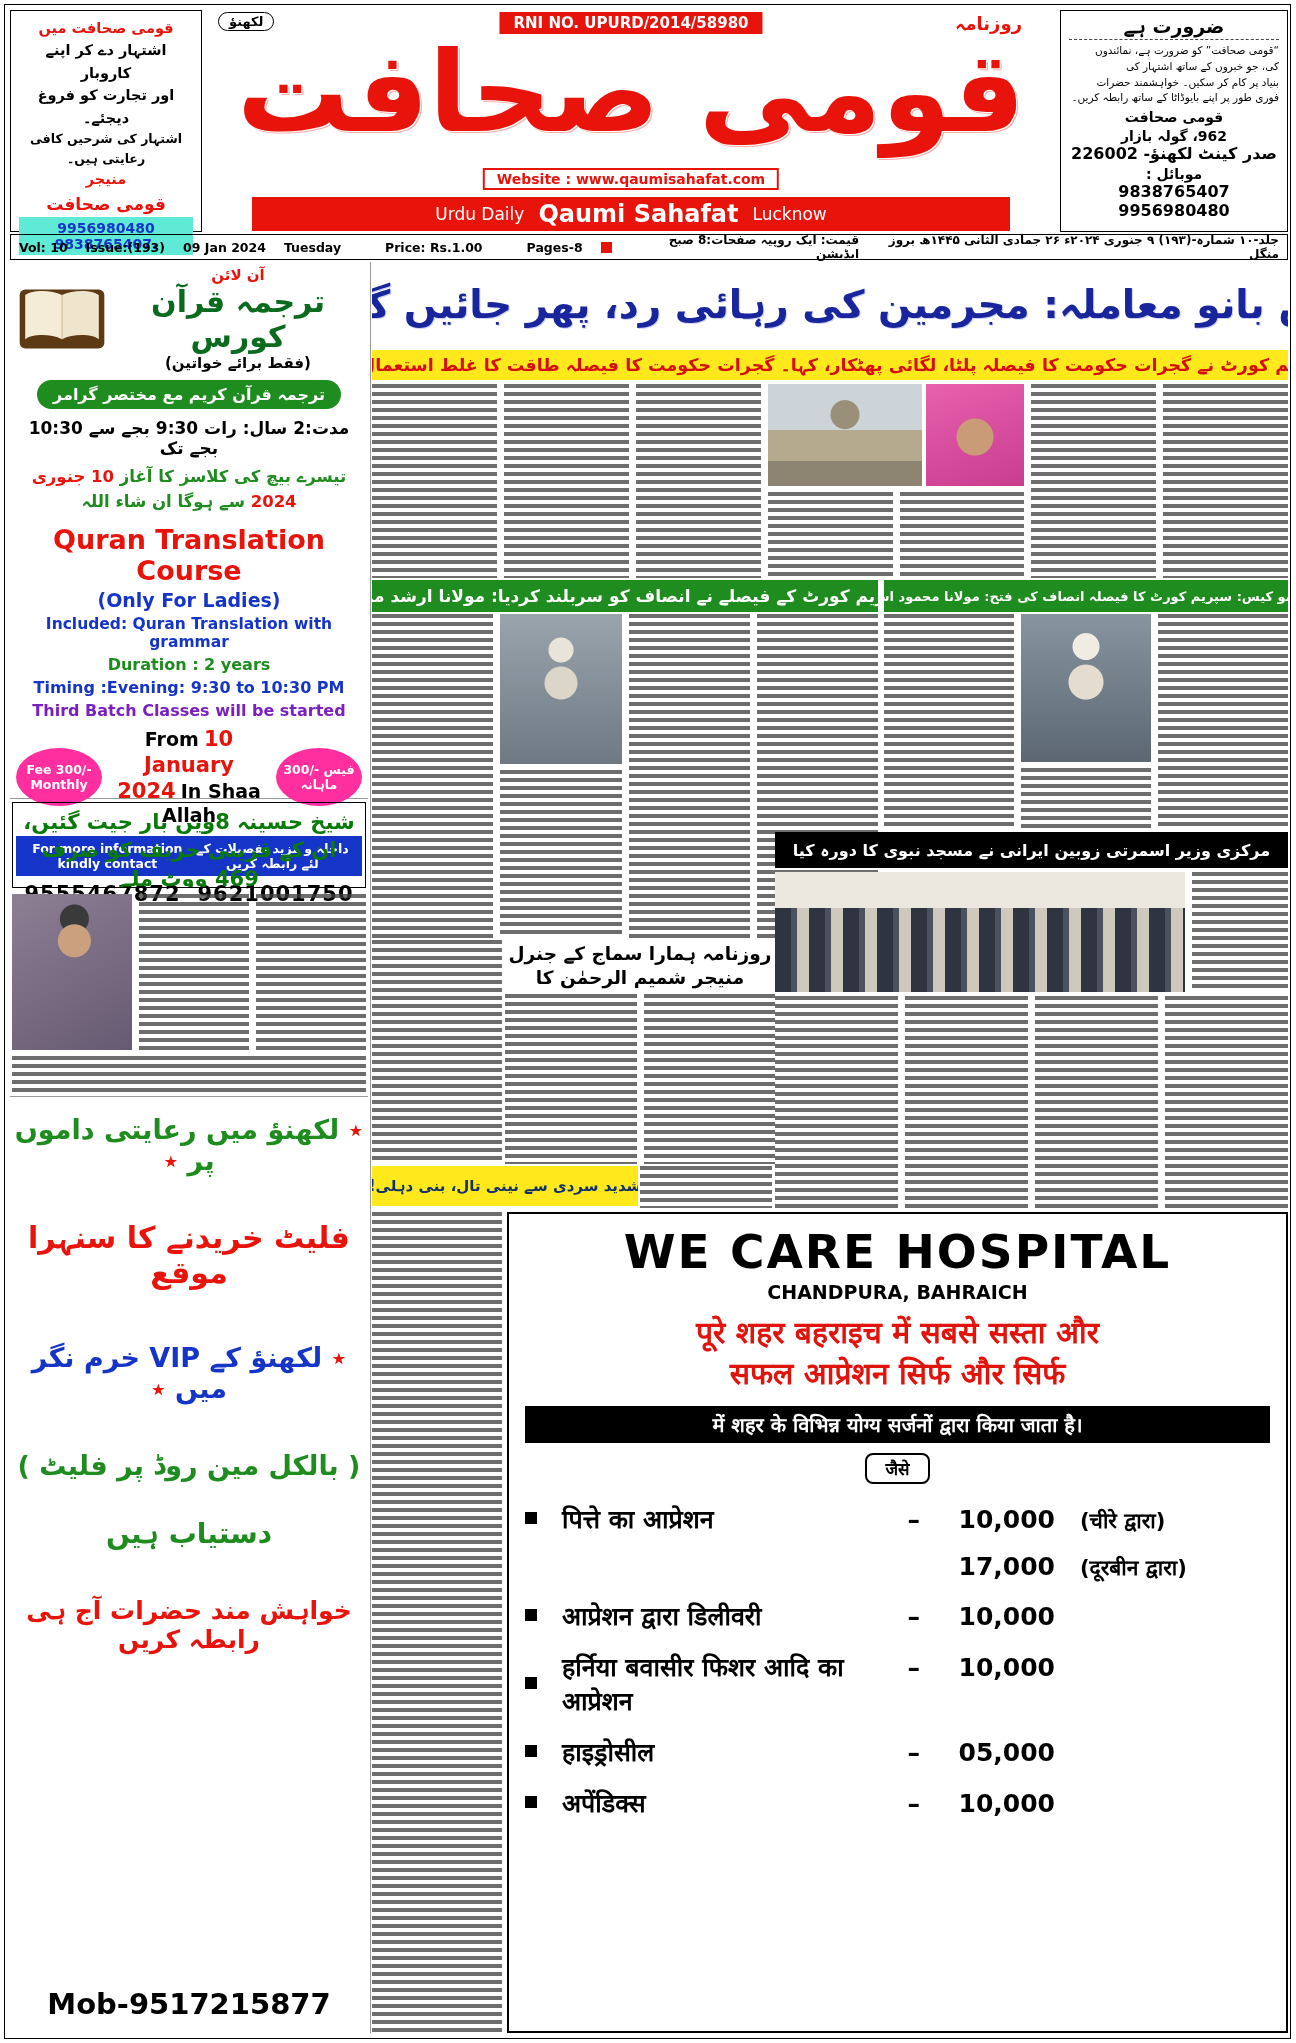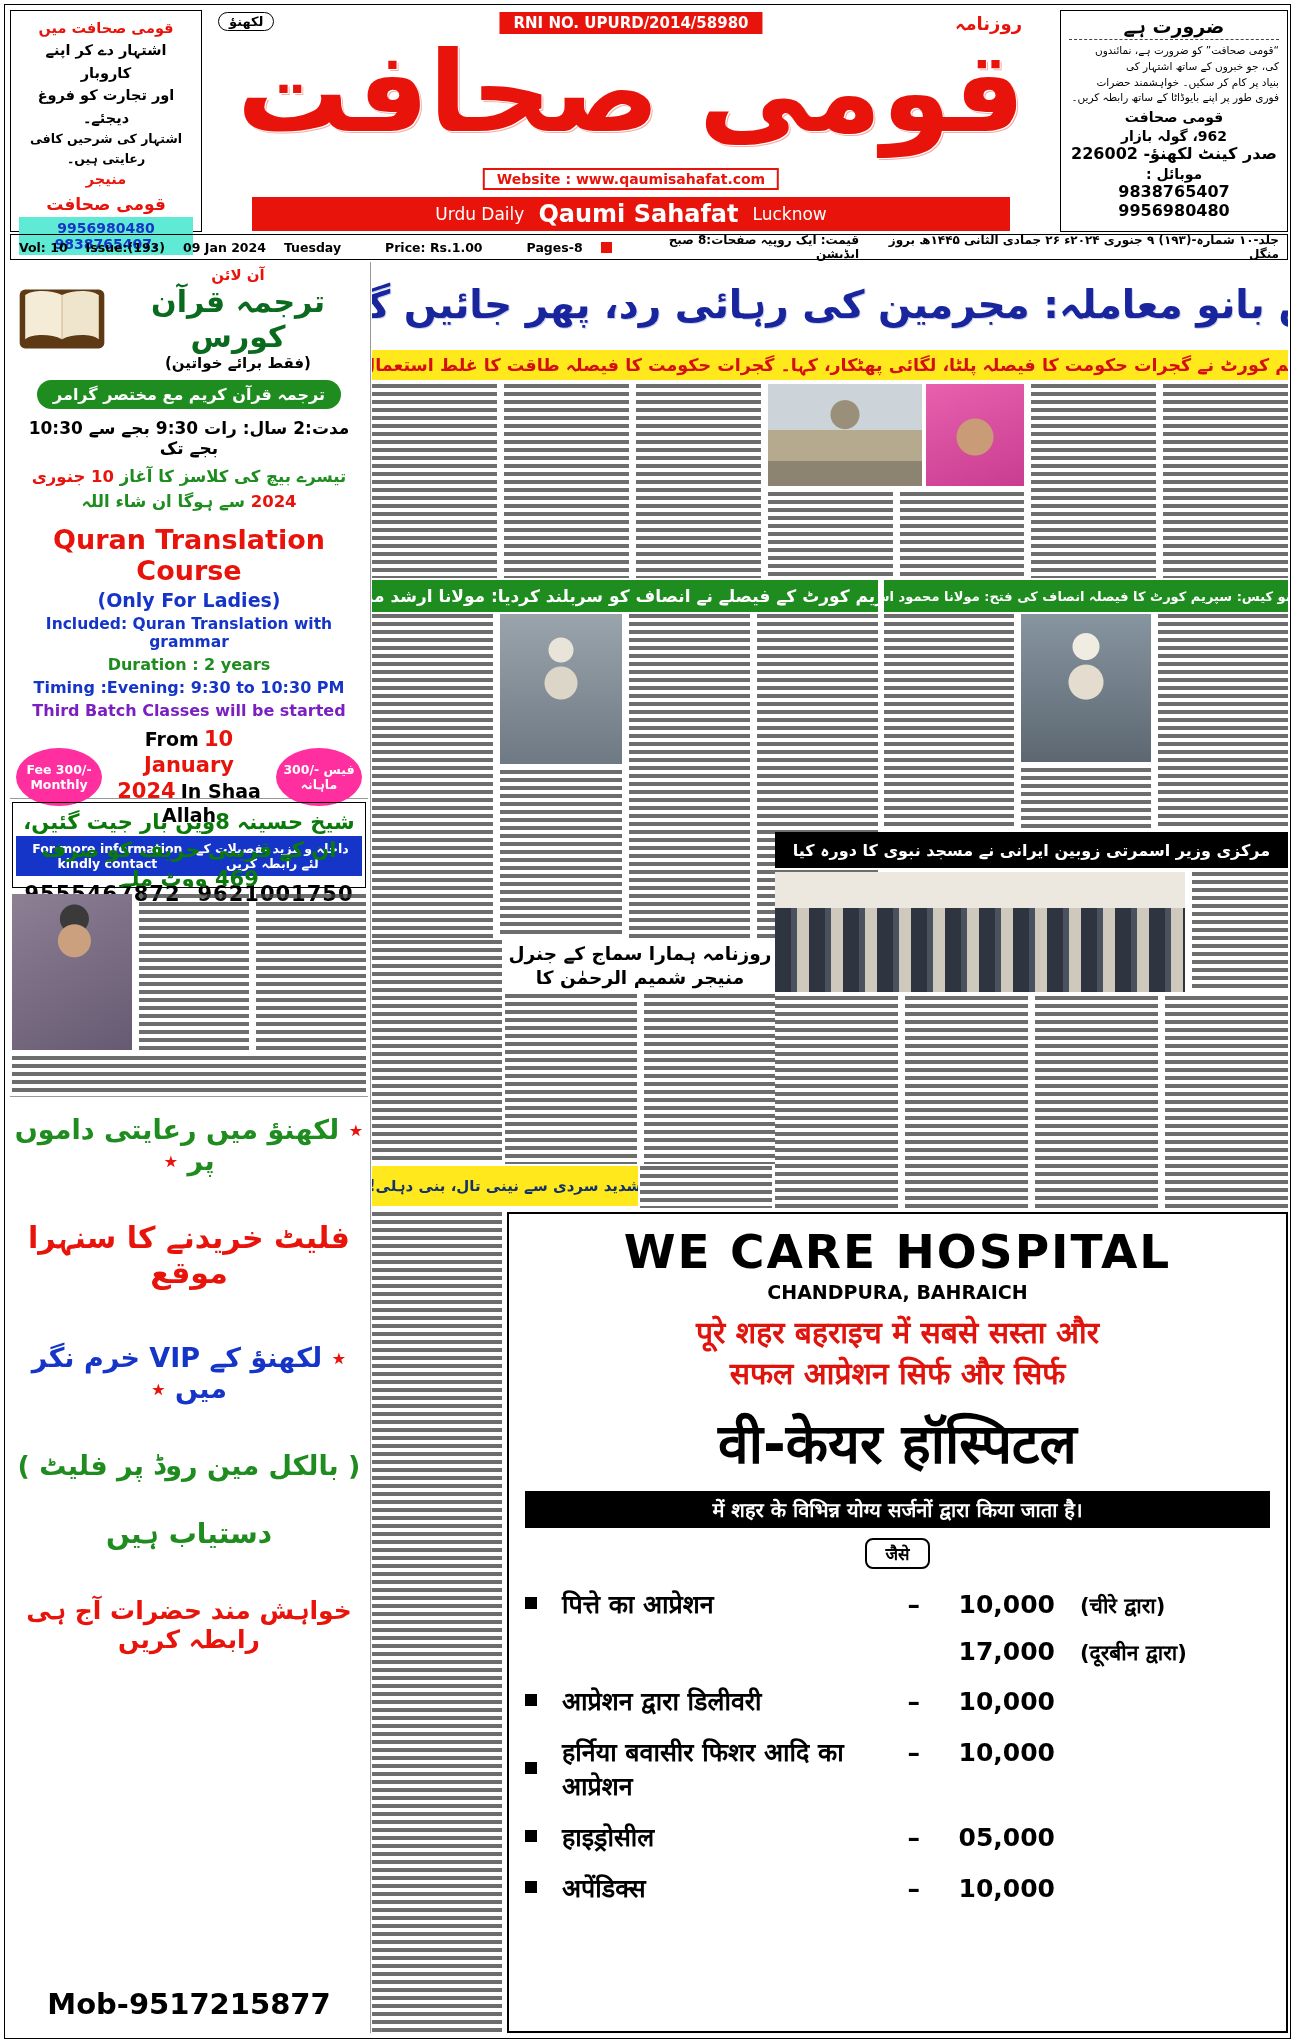--- a/index.html
+++ b/index.html
@@ -341,21 +341,20 @@
 <div class="abs tsim" style="left:640px;top:1166px;width:132px;height:42px"></div>
 <div class="abs tsim" style="left:372px;top:1212px;width:130px;height:821px"></div>
 
 <div class="abs hosp">
   <div class="nm">WE CARE HOSPITAL</div>
   <div class="pl">CHANDPURA, BAHRAICH</div>
   <div class="rl">
     <div>पूरे शहर बहराइच में सबसे सस्ता और</div>
     <div>सफल आप्रेशन सिर्फ और सिर्फ</div>
   </div>
-  <div class="bg">वी-केयर हॉस्पिटल</div>
   <div class="bar">में शहर के विभिन्न योग्य सर्जनों द्वारा किया जाता है।</div>
   <div><span class="jaise">जैसे</span></div>
   <div class="h-list">
     <div class="h-row">
       <span class="h-bullet"></span>
       <span class="h-name">पित्ते का आप्रेशन</span>
       <span>–</span>
       <span class="h-price">10,000</span>
       <span class="h-note">(चीरे द्वारा)</span>
     </div>

